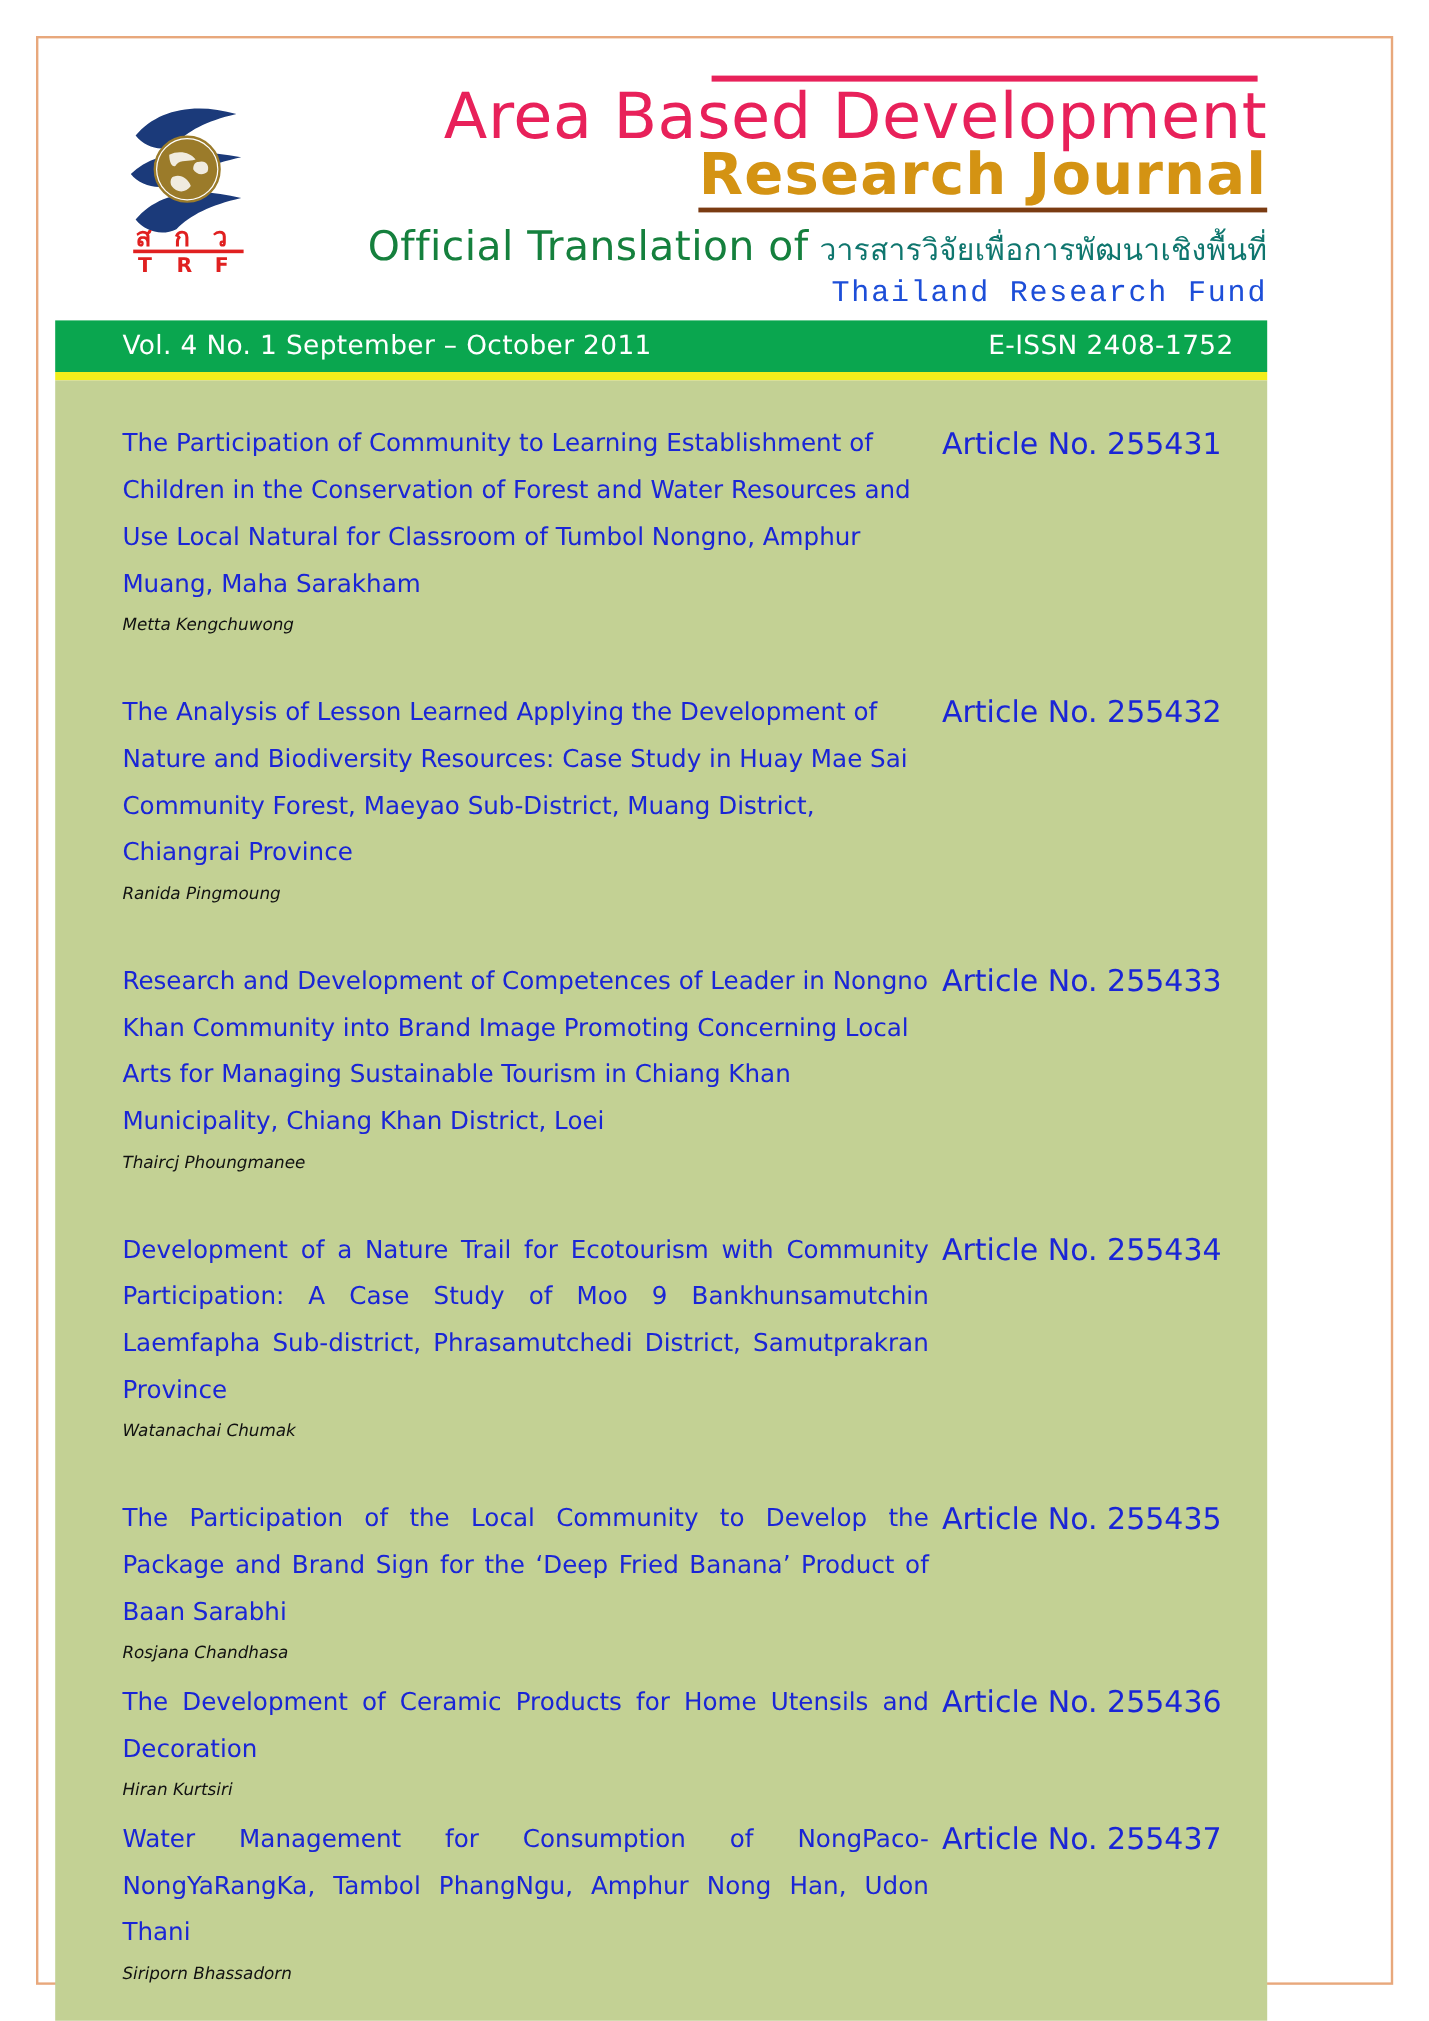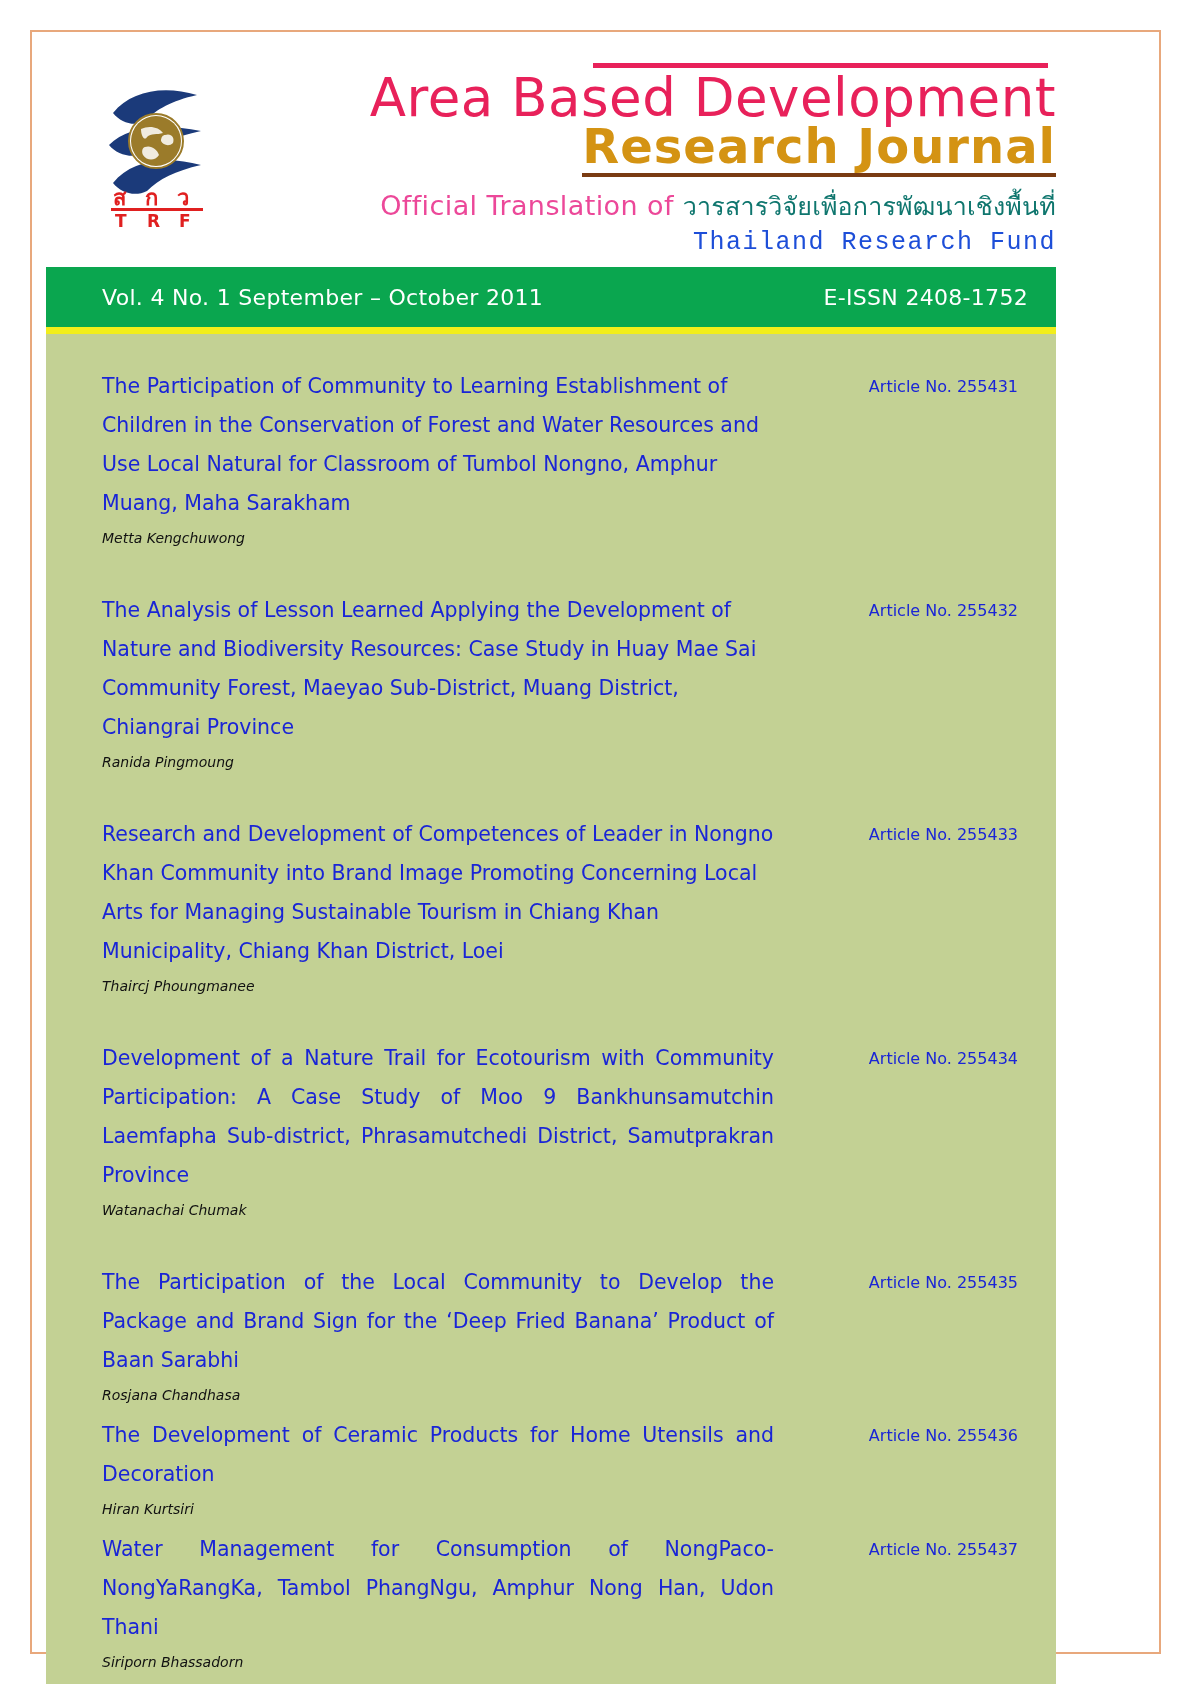--- a/index.html
+++ b/index.html
@@ -93,22 +93,22 @@
     padding-bottom: 1px;
     font-weight: bold;
   }
   .translate-line {
     margin-top: 9px;
     white-space: nowrap;
     font-size: 0;
   }
   .translate-en {
     font-family: "DejaVu Sans", sans-serif;
-    font-size: 27px;
-    color: #ec4899;
+    font-size: 34px;
+    color: #15803d;
     letter-spacing: 0.4px;
   }
   .translate-th {
     font-family: "DejaVu Sans", sans-serif;
     font-size: 25px;
     color: #0f766e;
     letter-spacing: 0.2px;
     padding-left: 9px;
   }
   .trf-line {
@@ -116,21 +116,21 @@
     font-family: Liberation Mono, monospace;
     font-size: 25px;
     color: #1d4ed8;
     letter-spacing: 1.5px;
     white-space: nowrap;
   }
 
   
   .volbar {
     position: relative;
-    height: 60px;
+    height: 43px;
     background: #0aa64f;
     display: flex;
     align-items: center;
     justify-content: space-between;
     padding: 0 28px 0 56px;
     box-sizing: border-box;
   }
   .volbar .vol-text,
   .volbar .issn-text {
     font-family: "DejaVu Sans", sans-serif;
@@ -174,21 +174,21 @@
   .entry-author {
     font-family: "DejaVu Sans", sans-serif;
     font-style: italic;
     font-size: 14px;
     line-height: 30px;
     color: #111111;
     margin: 0;
   }
   .entry-artno {
     font-family: "DejaVu Sans", sans-serif;
-    font-size: 16px;
+    font-size: 25px;
     line-height: 39px;
     color: #1a25d6;
     white-space: nowrap;
     flex: 0 0 auto;
     padding-right: 6px;
   }
   .gap-lg { height: 38px; }
   .gap-sm { height: 6px; }
 </style>
 </head>

